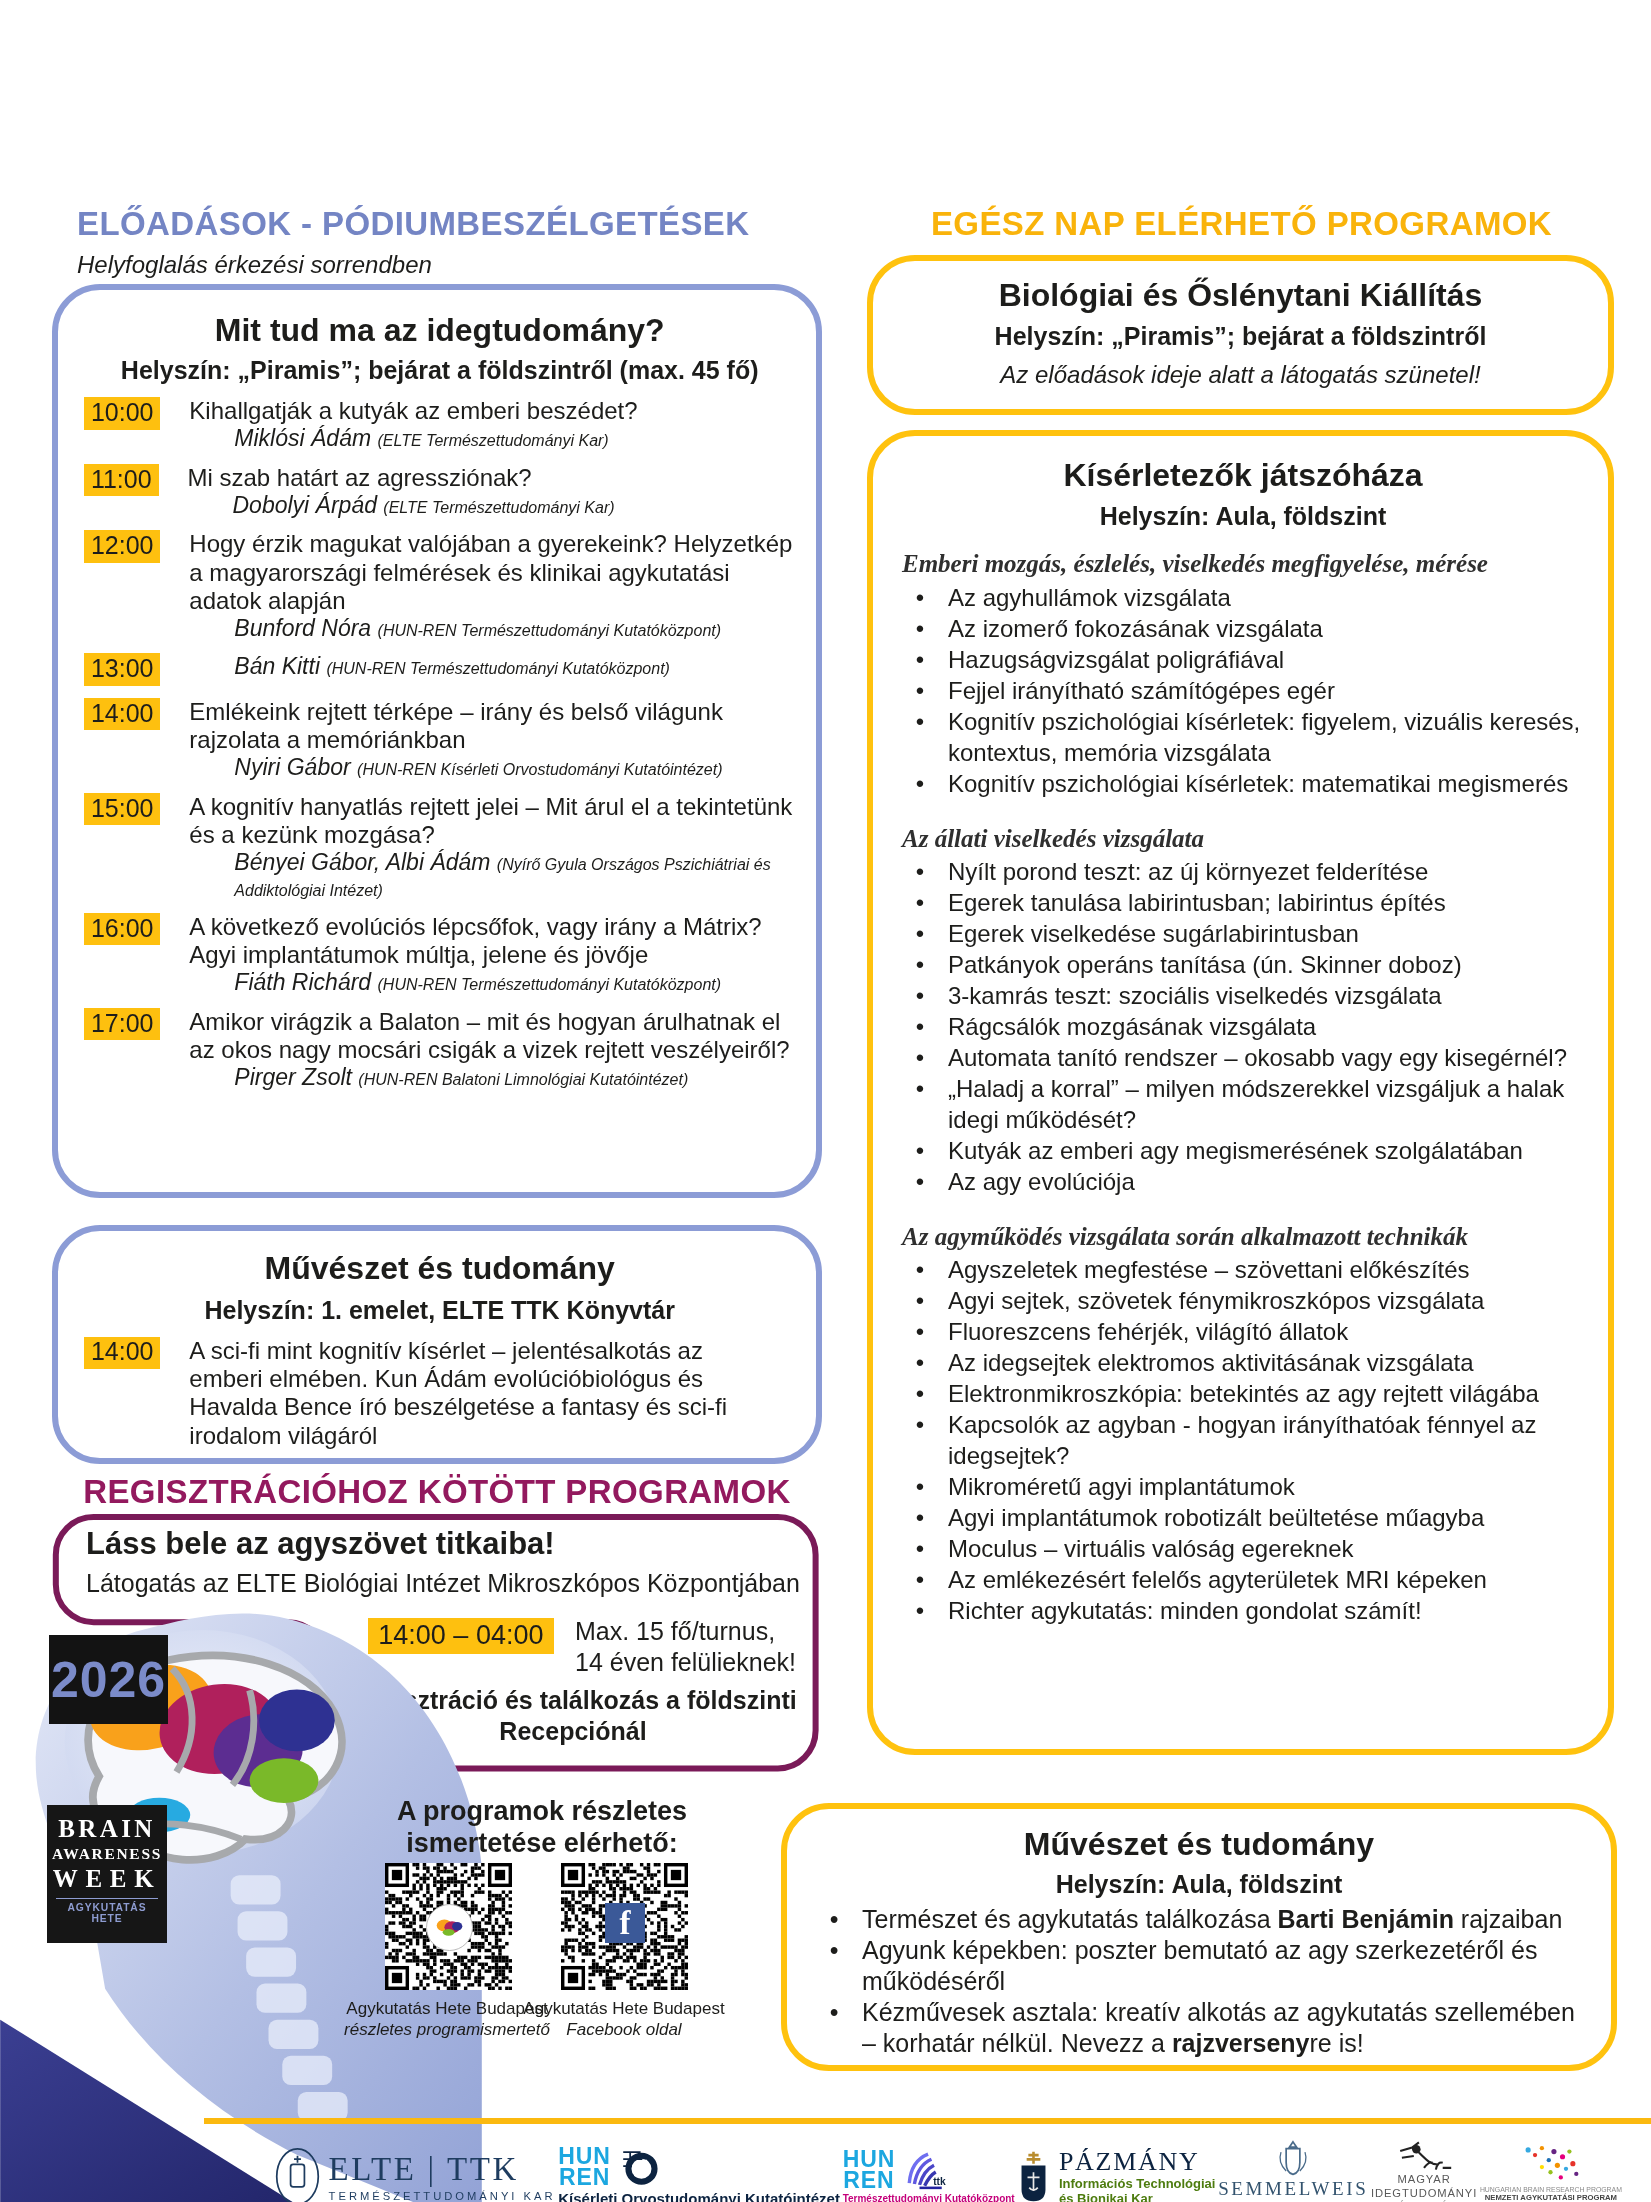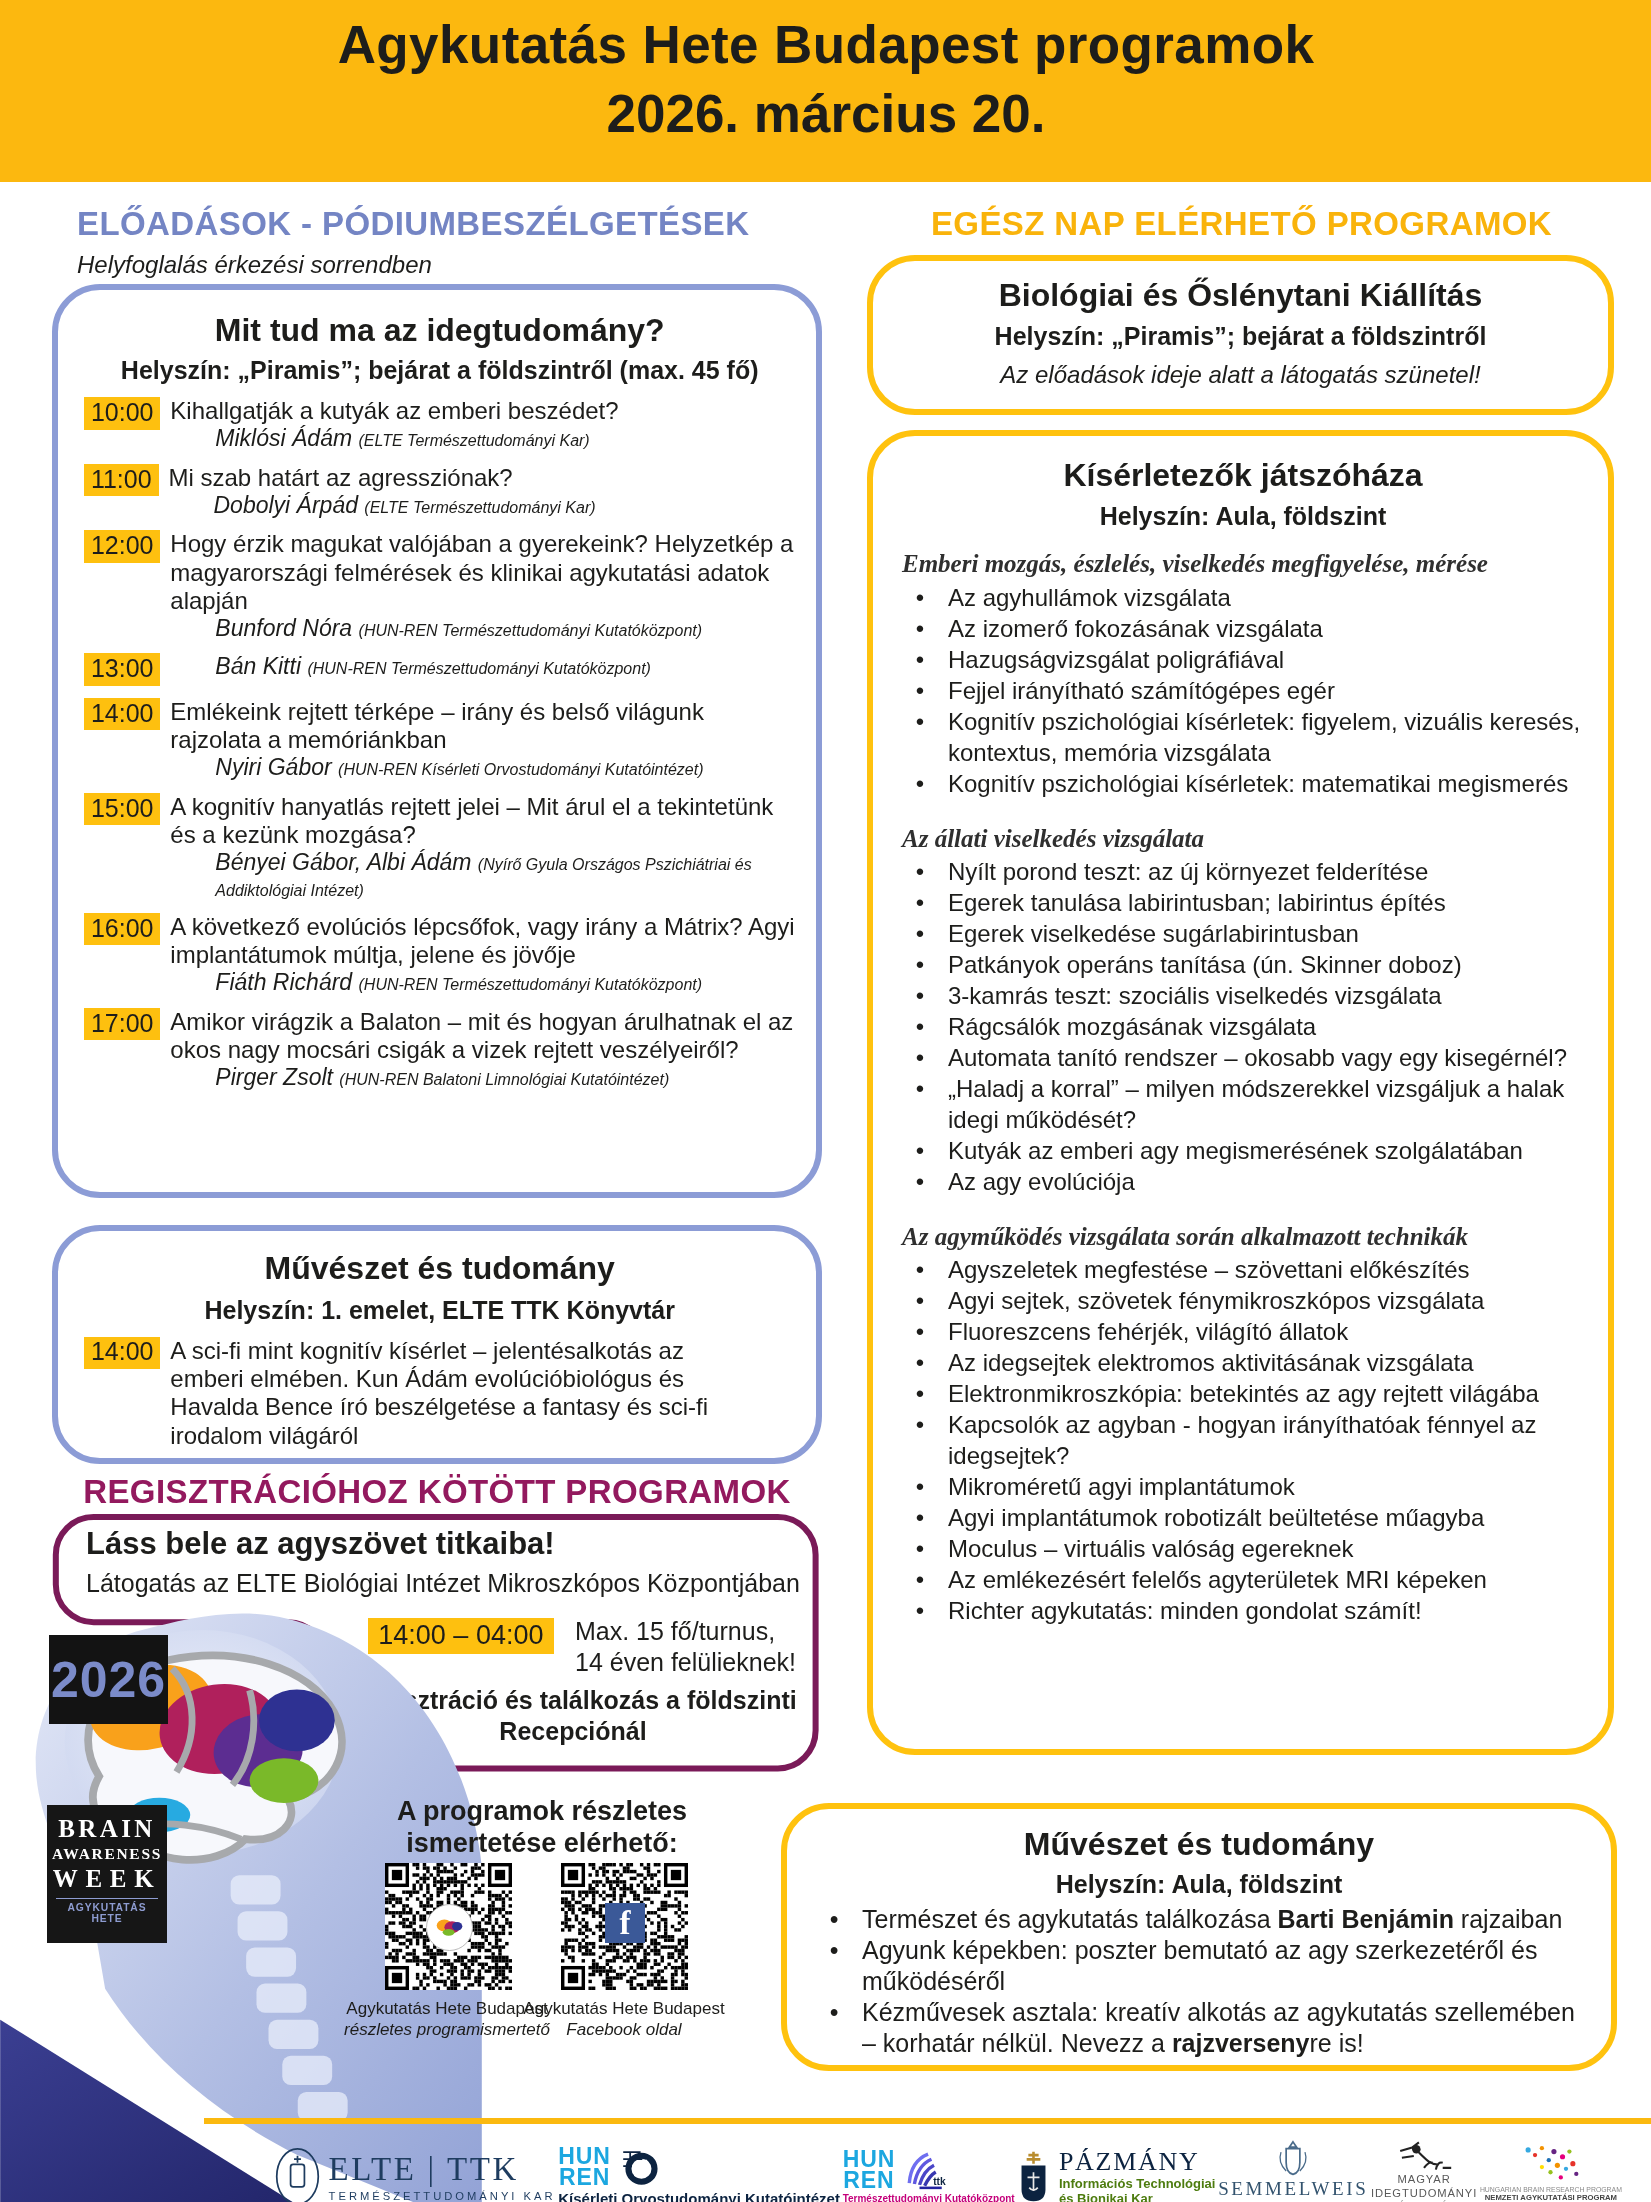--- a/index.html
+++ b/index.html
@@ -21,21 +21,21 @@
   .rbox { position:absolute; background:#fff; border-radius:48px; box-sizing:border-box; }
   .rbox.blue { border:6px solid #8C9CD6; }
   .rbox.gold { border:6px solid #FFC20E; }
   .box-title { font-size:32px; font-weight:700; text-align:center; }
   .box-venue { font-size:25px; font-weight:700; text-align:center; margin-top:8.6px; }
   .box-note  { font-size:24px; font-style:italic; text-align:center; margin-top:10.3px; }
 
   
   #talks-box { left:52px; top:284px; width:770px; height:914px; padding:22.4px 20.6px 8.6px 26px; }
   #art-left  { left:52px; top:1225px; width:770px; height:239px; padding:19px 20.6px 8.6px 26px; }
-  .talk { display:flex; gap:10px; margin-top:12px; }
+  .talk { display:flex; gap:29px; margin-top:12px; }
   .talk-time { flex:0 0 auto; align-self:flex-start; background:#FEC00F; font-size:25px; padding:0.9px 6.9px 2.6px 6.9px; }
   .talk-body { font-size:24px; line-height:1.18; }
   .talk-speaker { margin-left:45px; font-style:italic; font-size:23px; margin-top:0.9px; line-height:1.1; }
   .sp-affil { font-size:16px; }
   #talks-box .box-venue { margin-top:6.9px; margin-bottom:5.2px; }
 
   
   #reg-head { position:absolute; left:52px; top:1473px; width:770px; text-align:center;
               font-size:33px; font-weight:700; color:#93195E; letter-spacing:0.4px; }
   #reg-shape { position:absolute; left:52px; top:1514px; width:770px; height:263px; }
@@ -101,24 +101,20 @@
   .mitt-line { font-size:11.2px; letter-spacing:0.9px; color:#585858; line-height:1.2; }
   .nap-l1 { font-size:6.9px; color:#8a8a8a; }
   .nap-l2 { font-size:7.7px; font-weight:700; color:#444; }
   .center { text-align:center; }
 </style>
 </head>
 <body>
 
 <div class="poster">
 
-  <header class="band">
-    <div class="l1">Agykutatás Hete Budapest programok</div>
-    <div class="l2">2026. március 20.</div>
-  </header>
 
   <div id="left-head" class="col-head">ELŐADÁSOK - PÓDIUMBESZÉLGETÉSEK</div>
   <div id="left-note">Helyfoglalás érkezési sorrendben</div>
   <div id="right-head" class="col-head">EGÉSZ NAP ELÉRHETŐ PROGRAMOK</div>
 
   <section id="talks-box" class="rbox blue">
     <div class="box-title">Mit tud ma az idegtudomány?</div>
     <div class="box-venue">Helyszín:  „Piramis”; bejárat a földszintről (max. 45 fő)</div>
     <div id="talks-list">
   <div class="talk">

